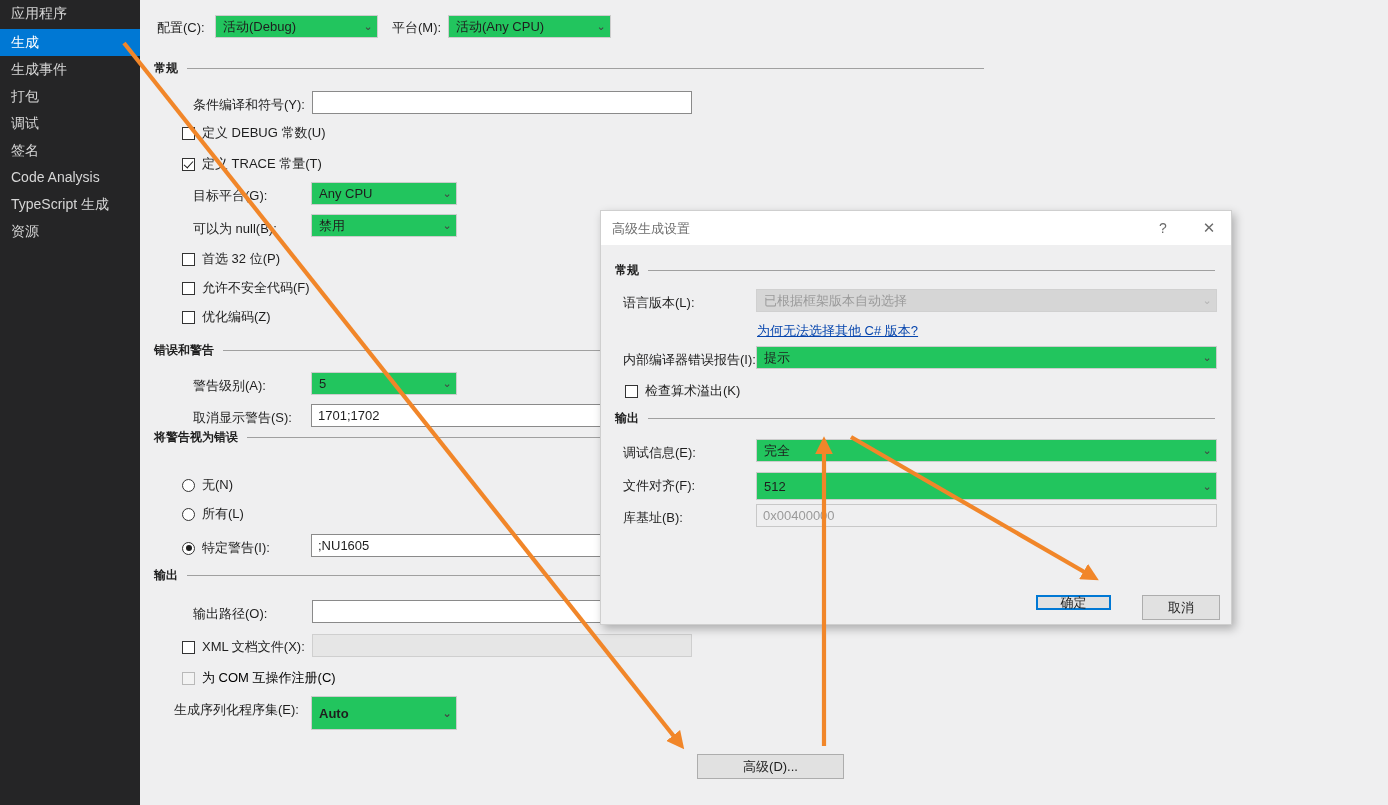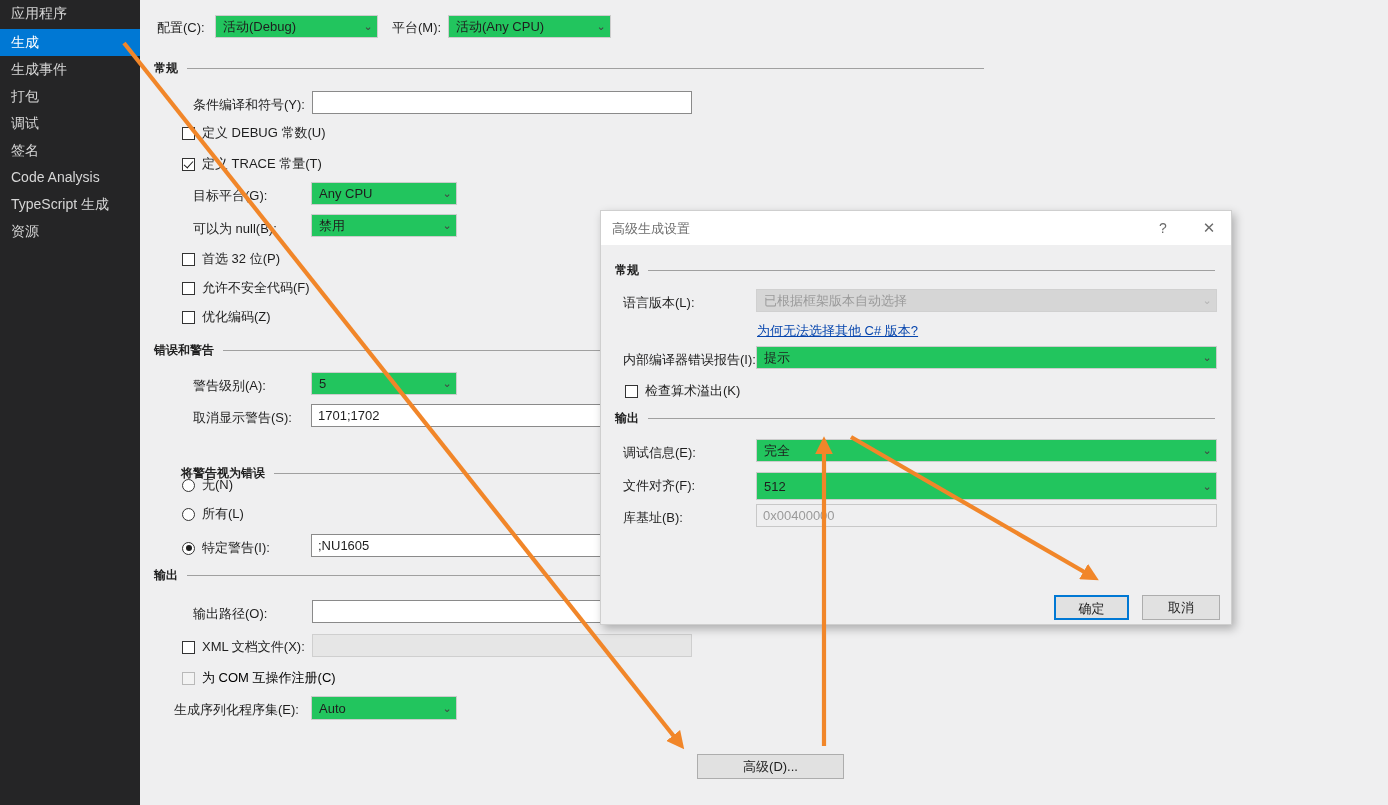--- a/index.html
+++ b/index.html
@@ -216,21 +216,21 @@
   <div class="combo" style="left:171px;top:372px;width:146px;height:23px;">
     <span class="cv">5</span>
     <span class="chev">⌄</span>
   </div>
 
   <div class="lbl row" style="left:53px;top:409px;">取消显示警告(S):</div>
   <div class="tbox" style="left:171px;top:404px;width:381px;height:23px;text-align:right;">
     <span>1701;1702</span>
   </div>
 
-  <div class="sect" style="left:14px;top:465px;width:830px;margin-left:27px;">
+  <div class="sect" style="left:14px;top:429px;width:830px;">
     <span class="sect-t">将警告视为错误</span>
     <span class="sect-l" style="flex:1;"></span>
   </div>
 
   <div class="rd" style="left:42px;top:476px;">
     <span class="circ"></span>
     <span class="rdt">无(N)</span>
   </div>
   <div class="rd" style="left:42px;top:505px;">
     <span class="circ"></span>
@@ -261,21 +261,21 @@
   <div class="tbox ghost" style="left:172px;top:634px;width:380px;height:23px;">
     <span></span>
   </div>
 
   <div class="cb disabled" style="left:42px;top:669px;">
     <span class="box"></span>
     <span class="cbt dim" style="color:#000000;">为 COM 互操作注册(C)</span>
   </div>
 
   <div class="lbl row" style="left:34px;top:701px;">生成序列化程序集(E):</div>
-  <div class="combo" style="left:171px;top:696px;width:146px;height:24px;">
+  <div class="combo" style="left:171px;top:696px;width:146px;height:34px;font-weight:bold;">
     <span class="cv">Auto</span>
     <span class="chev">⌄</span>
   </div>
 
   <div class="btn" style="left:557px;top:754px;width:147px;height:25px;">
     <span>高级(D)...</span>
   </div>
 </div>
 
 <div id="dialog">
@@ -326,21 +326,21 @@
     <div class="combo" style="left:155px;top:227px;width:461px;height:28px;">
       <span class="cv">512</span>
       <span class="chev">⌄</span>
     </div>
 
     <div class="lbl row" style="left:22px;top:264px;">库基址(B):</div>
     <div class="tbox readonly" style="left:155px;top:259px;width:461px;height:23px;">
       <span>0x00400000</span>
     </div>
 
-    <div class="btn focus" style="left:453px;top:350px;width:75px;height:25px;align-items:flex-end;">
+    <div class="btn focus" style="left:435px;top:350px;width:75px;height:15px;">
       <span>确定</span>
     </div>
     <div class="btn" style="left:541px;top:350px;width:78px;height:25px;">
       <span>取消</span>
     </div>
   </div>
 </div>
 
 <svg id="arrows" viewBox="0 0 1388 805">
   <defs>

